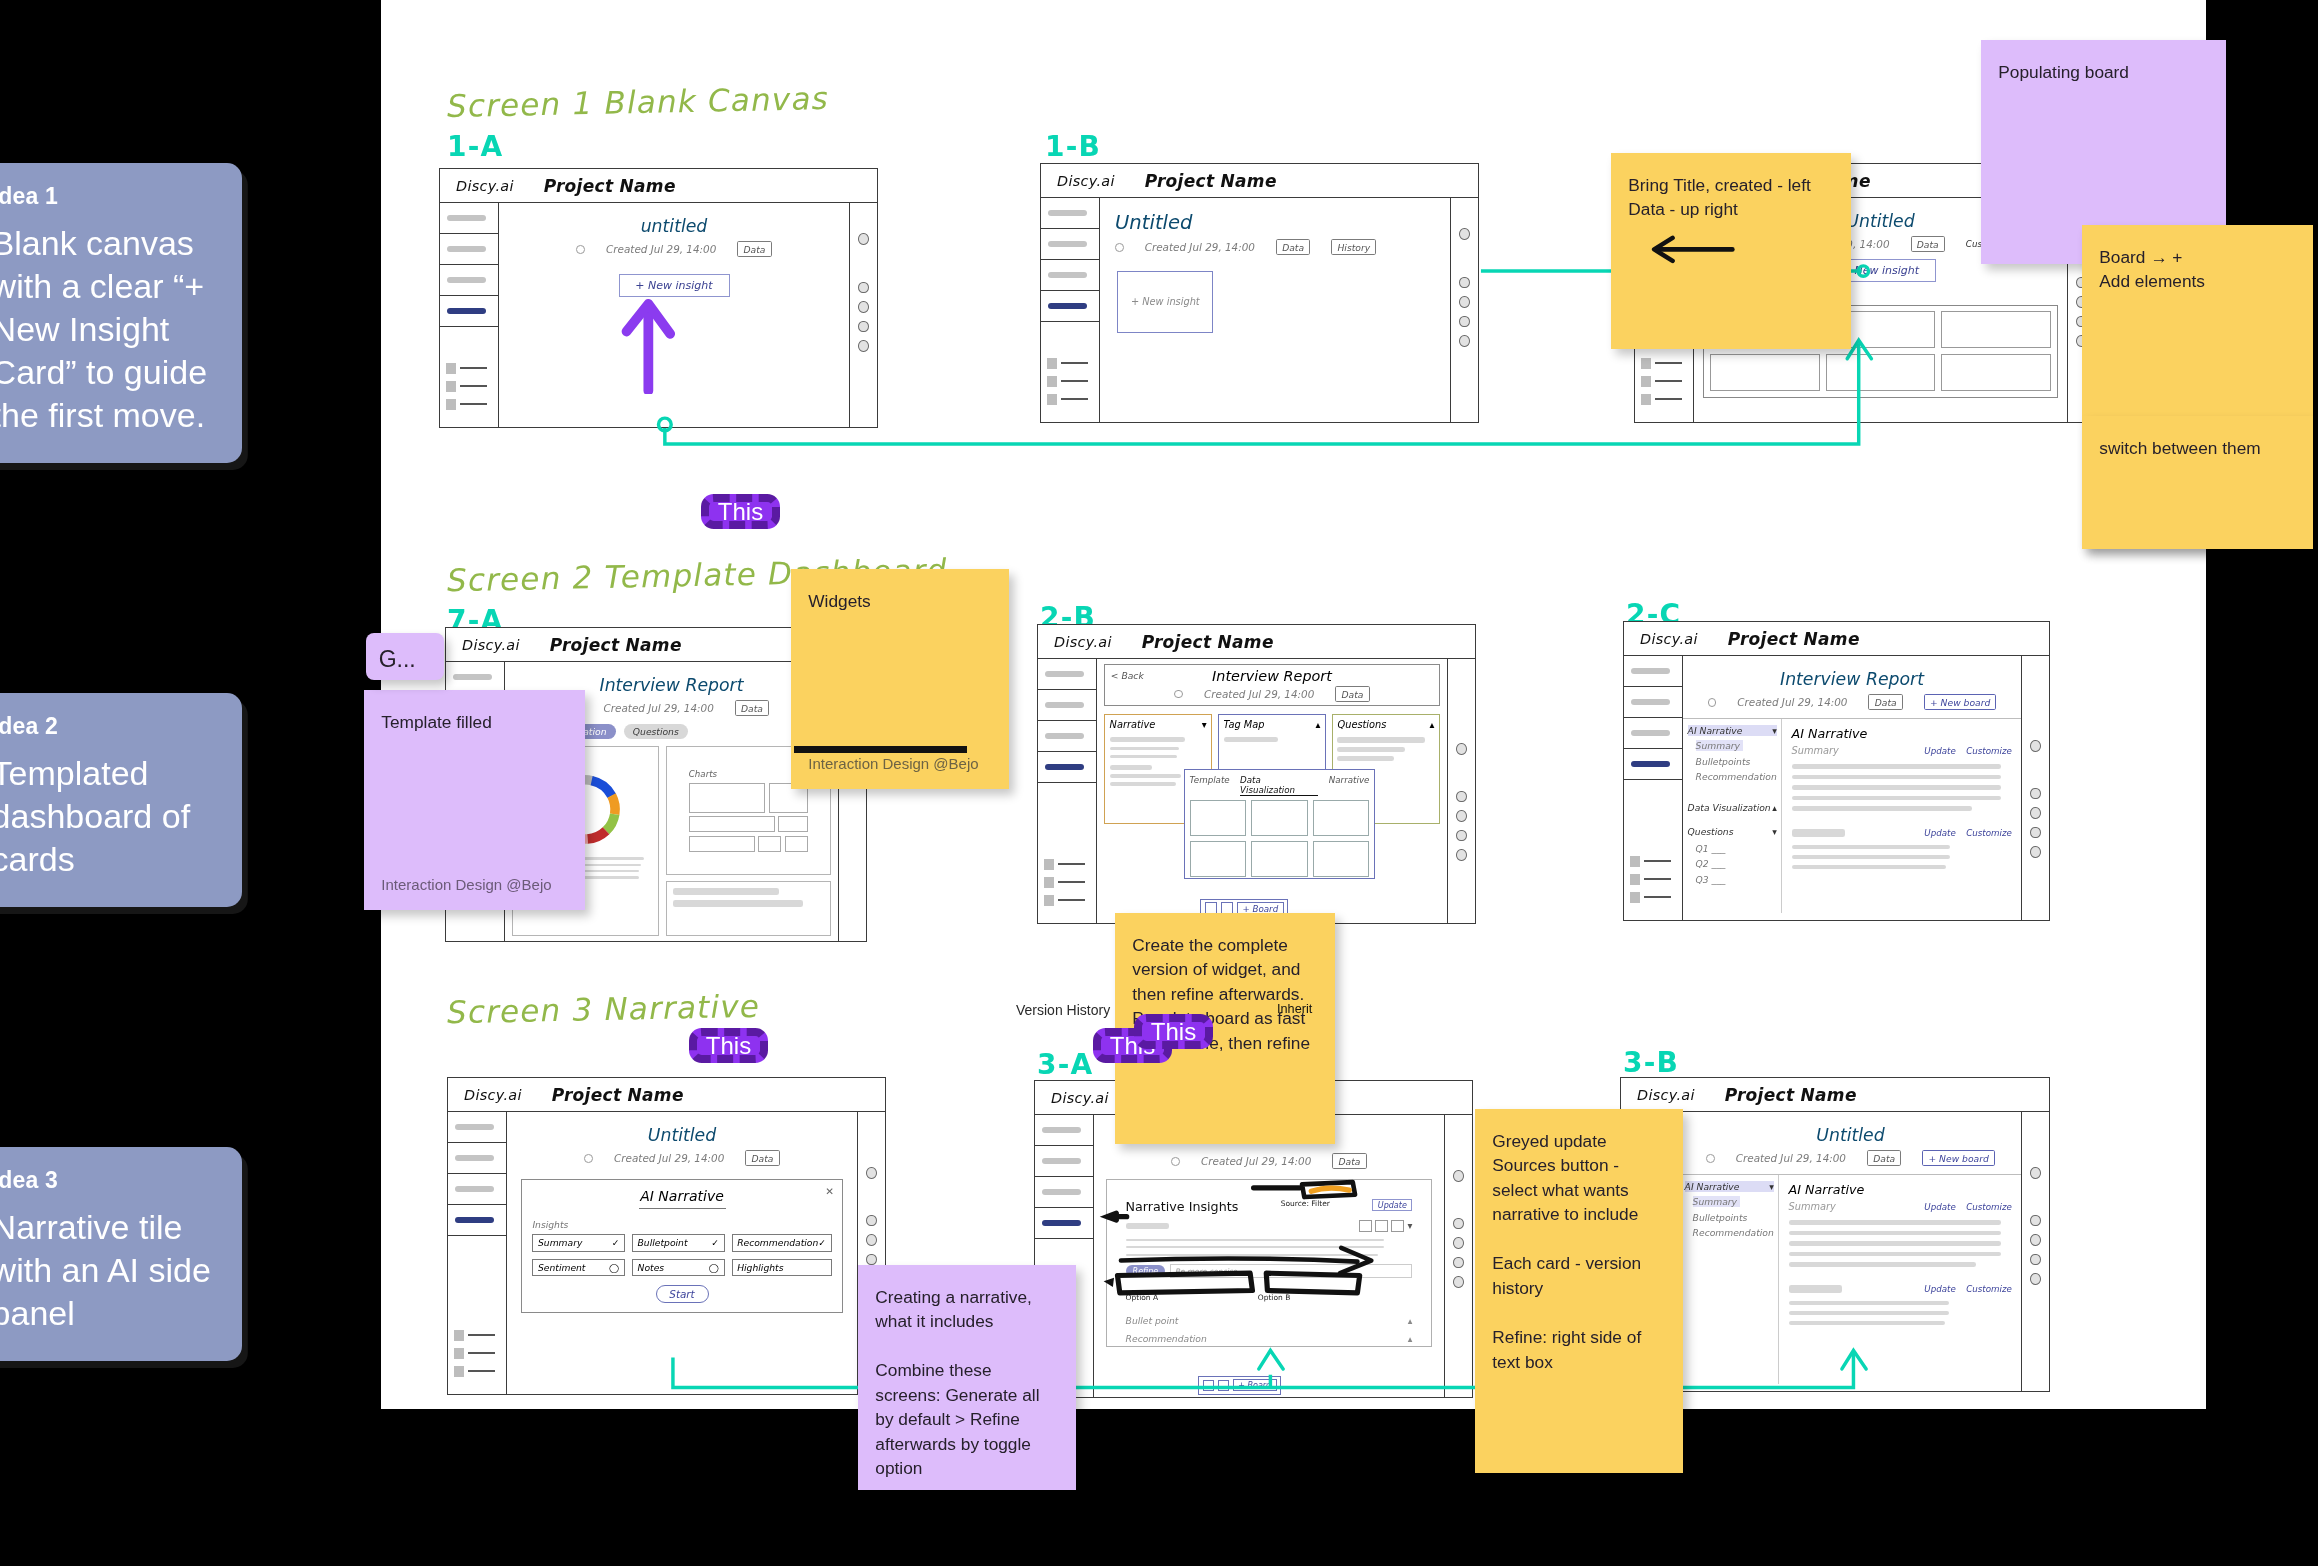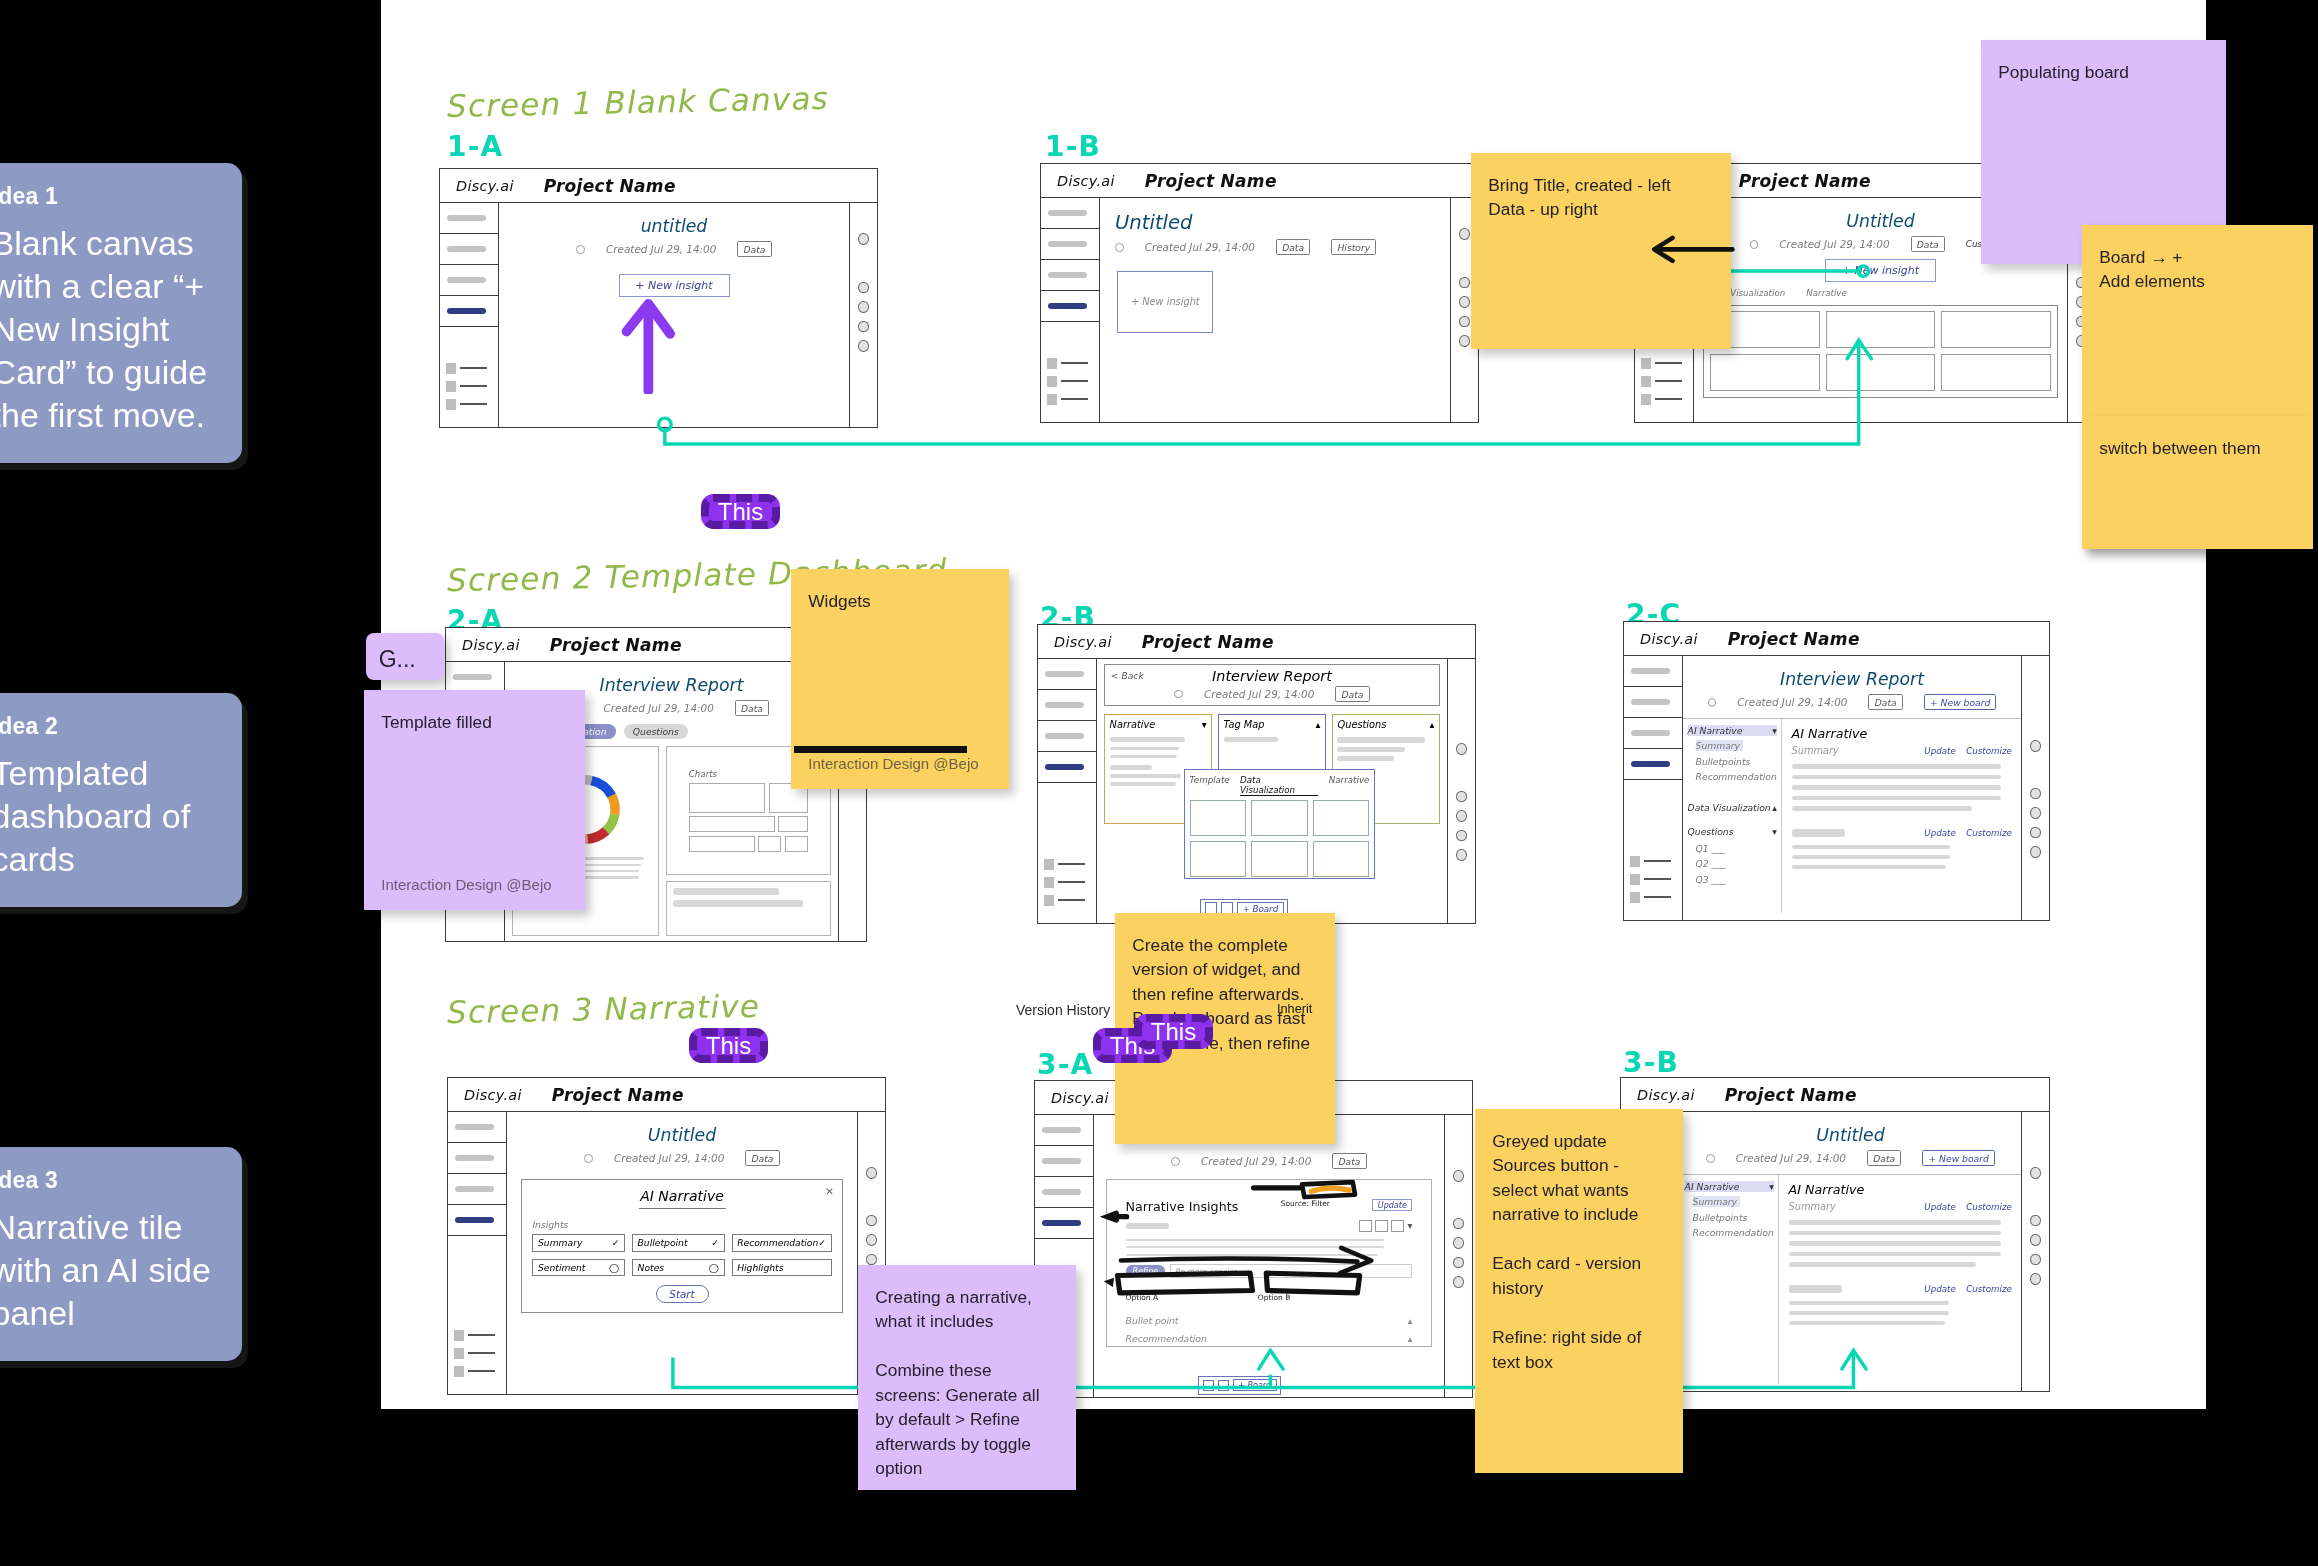--- a/index.html
+++ b/index.html
@@ -292,21 +292,21 @@
 
     <svg class="conn" style="left:0; top:248px; width:1825px; height:248px;" viewBox="0 0 3160 430" width="1825" height="248">
       <path d="M2565 40 L1905 40" stroke="#08d6b4" stroke-width="6" fill="none"></path>
       <circle cx="2568" cy="40" r="9" stroke="#08d6b4" stroke-width="6" fill="none"></circle>
       <path d="M490 312 L490 340 L2560 340 L2560 165" stroke="#08d6b4" stroke-width="6" fill="none"></path>
       <path d="M2540 192 L2560 160 L2582 192" stroke="#08d6b4" stroke-width="6" fill="none" stroke-linecap="round"></path>
       <circle cx="490" cy="306" r="11" stroke="#08d6b4" stroke-width="6" fill="none"></circle>
     </svg>
 
     <div class="hand-green" style="left:66px; top:557px;">Screen 2  Template Dashboard</div>
-    <div class="hand-teal" style="left:66px; top:604px;">2-A</div>
+    <div class="hand-teal" style="left:66px; top:604px;">7-A</div>
     <div class="hand-teal" style="left:659px; top:601px;">2-B</div>
     <div class="hand-teal" style="left:1245px; top:598px;">2-C</div>
 
     <div class="wf" style="left:64px; top:627px; width:422px; height:315px;">
       <div class="wf-top">
         <span class="wf-brand">Discy.ai</span>
         <span class="wf-proj">Project Name</span>
       </div>
       <div class="wf-body">
         <div class="wf-side">
@@ -858,21 +858,21 @@
   </div>
   <div class="idea-card" style="left:-35px; top:693px;">
     <div class="idea-kicker">Idea 2</div>
     <div class="idea-body">Templated dashboard of cards</div>
   </div>
   <div class="idea-card" style="left:-35px; top:1147px;">
     <div class="idea-kicker">Idea 3</div>
     <div class="idea-body">Narrative tile with an AI side panel</div>
   </div>
 
-  <div class="sticky yellow" style="left:1471px; top:153px; width:260px; height:196px; white-space:pre-line;">Bring Title, created - left
+  <div class="sticky yellow" style="left:1611px; top:153px; width:240px; height:196px; white-space:pre-line;">Bring Title, created - left
 Data - up right</div>
 
   <svg class="blk" style="left:1646px; top:231px; width:98px; height:46px;" viewBox="0 0 170 80" width="98" height="46">
     <path d="M150 32 L20 32" stroke="#111" stroke-width="8" fill="none" stroke-linecap="round"></path>
     <path d="M46 12 L14 32 L46 52" stroke="#111" stroke-width="8" fill="none" stroke-linecap="round" stroke-linejoin="round"></path>
   </svg>
 
   <div class="sticky purple" style="left:1981px; top:40px; width:245px; height:224px;">Populating board</div>
 
   <div class="sticky yellow" style="left:2082px; top:225px; width:231px; height:323px; white-space:pre-line;">Board → +

